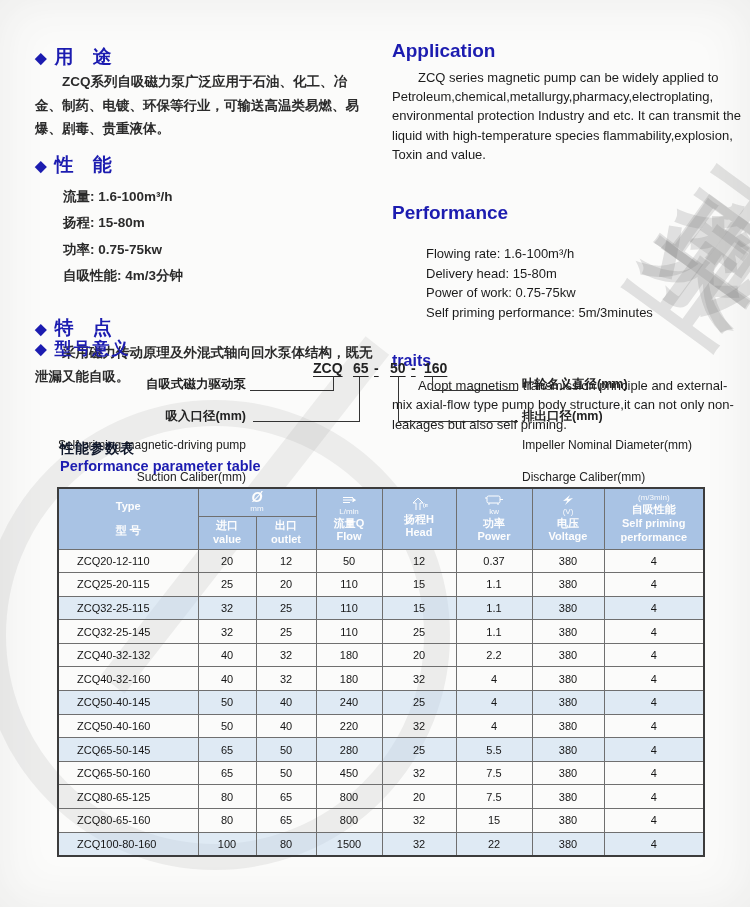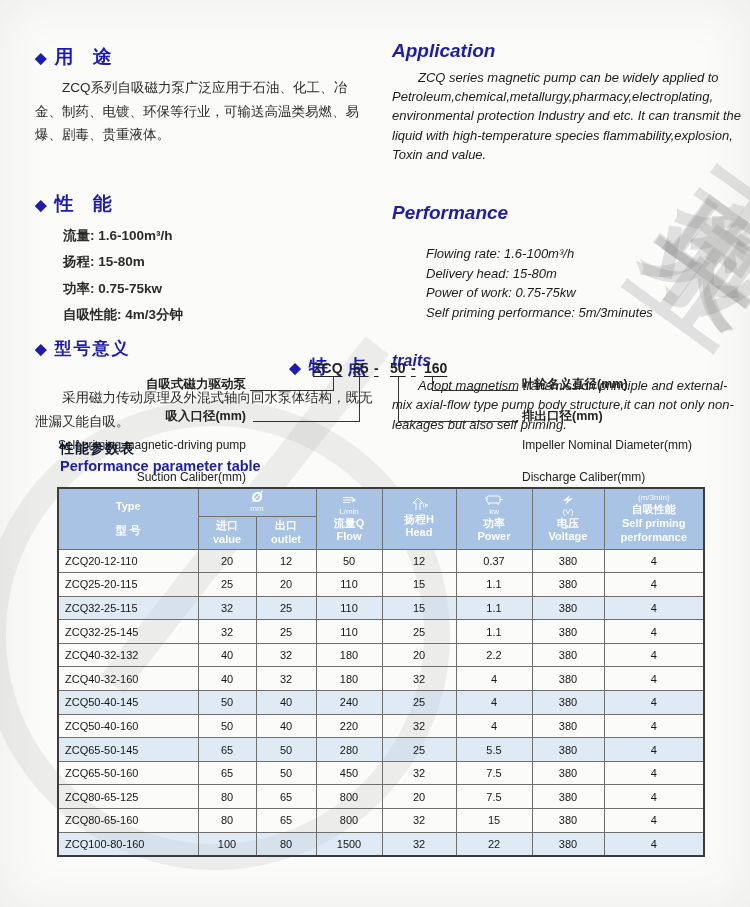--- a/index.html
+++ b/index.html
@@ -31,39 +31,39 @@
 
   
   .banner {
     left:88px; top:13px; width:658px; height:23px;
     background:#1c18a8; color:#fff; font-weight:bold; font-size:13.5px;
     line-height:23px; text-align:center;
   }
 
   
   .col-left  { left:35px;  top:44px; width:338px; }
-  .col-right { left:392px; top:40px; width:352px;font-style:italic; }
+  .col-right { left:392px; top:40px; width:352px; }
 
   .h-zh { color:#1c1cb0; font-size:19px; font-weight:bold; letter-spacing:2px; }
   .h-zh .diamond { font-size:15px; margin-right:8px; letter-spacing:0; }
   .h-zh .t { letter-spacing:7px; }
   .h-en { color:#1c1cb0; font-size:19px; font-weight:bold; }
   .h-en.small { font-size:16px; }
 
-  .body-zh { margin-top:6px; font-size:13.5px; line-height:1.75; font-weight:normal; color:#2b2b2b; text-indent:2em; }
+  .body-zh { font-size:13.5px; line-height:1.75; font-weight:bold; color:#2b2b2b; text-indent:2em; }
   .body-en { margin-top:6px; font-size:13px; line-height:1.48; color:#1c1c1c; text-indent:2em; }
 
   .list-zh { margin-top:6px; padding-left:28px; list-style:none; }
   .list-zh li { font-size:13.5px; line-height:1.95; font-weight:bold; color:#2b2b2b; }
   .list-en { margin-top:20px; padding-left:34px; list-style:none; }
   .list-en li { font-size:13px; line-height:1.5; color:#1c1c1c; }
 
   .mt-usage  { margin-top:0; }
-  .mt-perf   { margin-top:44px; }
-  .mt-feat   { margin-top:26px;text-align:right; }
+  .mt-perf   { margin-top:11px; }
+  .mt-feat   { margin-top:26px; }
   .mt-app    { margin-top:0; }
   .mt-perf-en{ margin-top:38px; }
   .mt-traits { margin-top:30px; }
 
   
   .model-head { left:35px; top:337px; }
   .diagram { left:0; top:356px; width:750px; height:92px; font-size:12px; }
   .code-part { position:absolute; top:4px; font-size:14px; font-weight:bold; color:#222;
                text-decoration:underline; text-underline-offset:3px; }
   .cp-0 { left:313px; } .cp-1 { left:353px; } .cp-2 { left:374px; }
@@ -95,21 +95,21 @@
     background:#a9c3e4; color:#fdfdfd; font-weight:bold;
     font-size:11px; line-height:1.25; text-align:center; vertical-align:middle;
     padding:2px 1px;
   }
   thead .unit { display:block; font-size:8px; font-weight:normal; opacity:.95; }
   thead .icon { display:block; height:13px; line-height:13px; font-size:12px; }
   thead .icon svg { vertical-align:middle; }
   thead .gap { display:block; height:10px; }
   tbody td { font-size:11px; color:#161616; text-align:center; height:23.6px; padding:1px 2px;
              background:transparent; }
-  tbody td.model { text-align:left; padding-left:6px; }
+  tbody td.model { text-align:left; padding-left:18px; }
   tbody tr.tint td { background:rgba(188,212,238,0.45); }
 </style>
 </head>
 <body>
 
 <div class="page">
 
   <div class="wm wm-text">正奥泵业</div>
   <div class="wm wm-circle"></div>
   <div class="wm wm-slash"></div>

